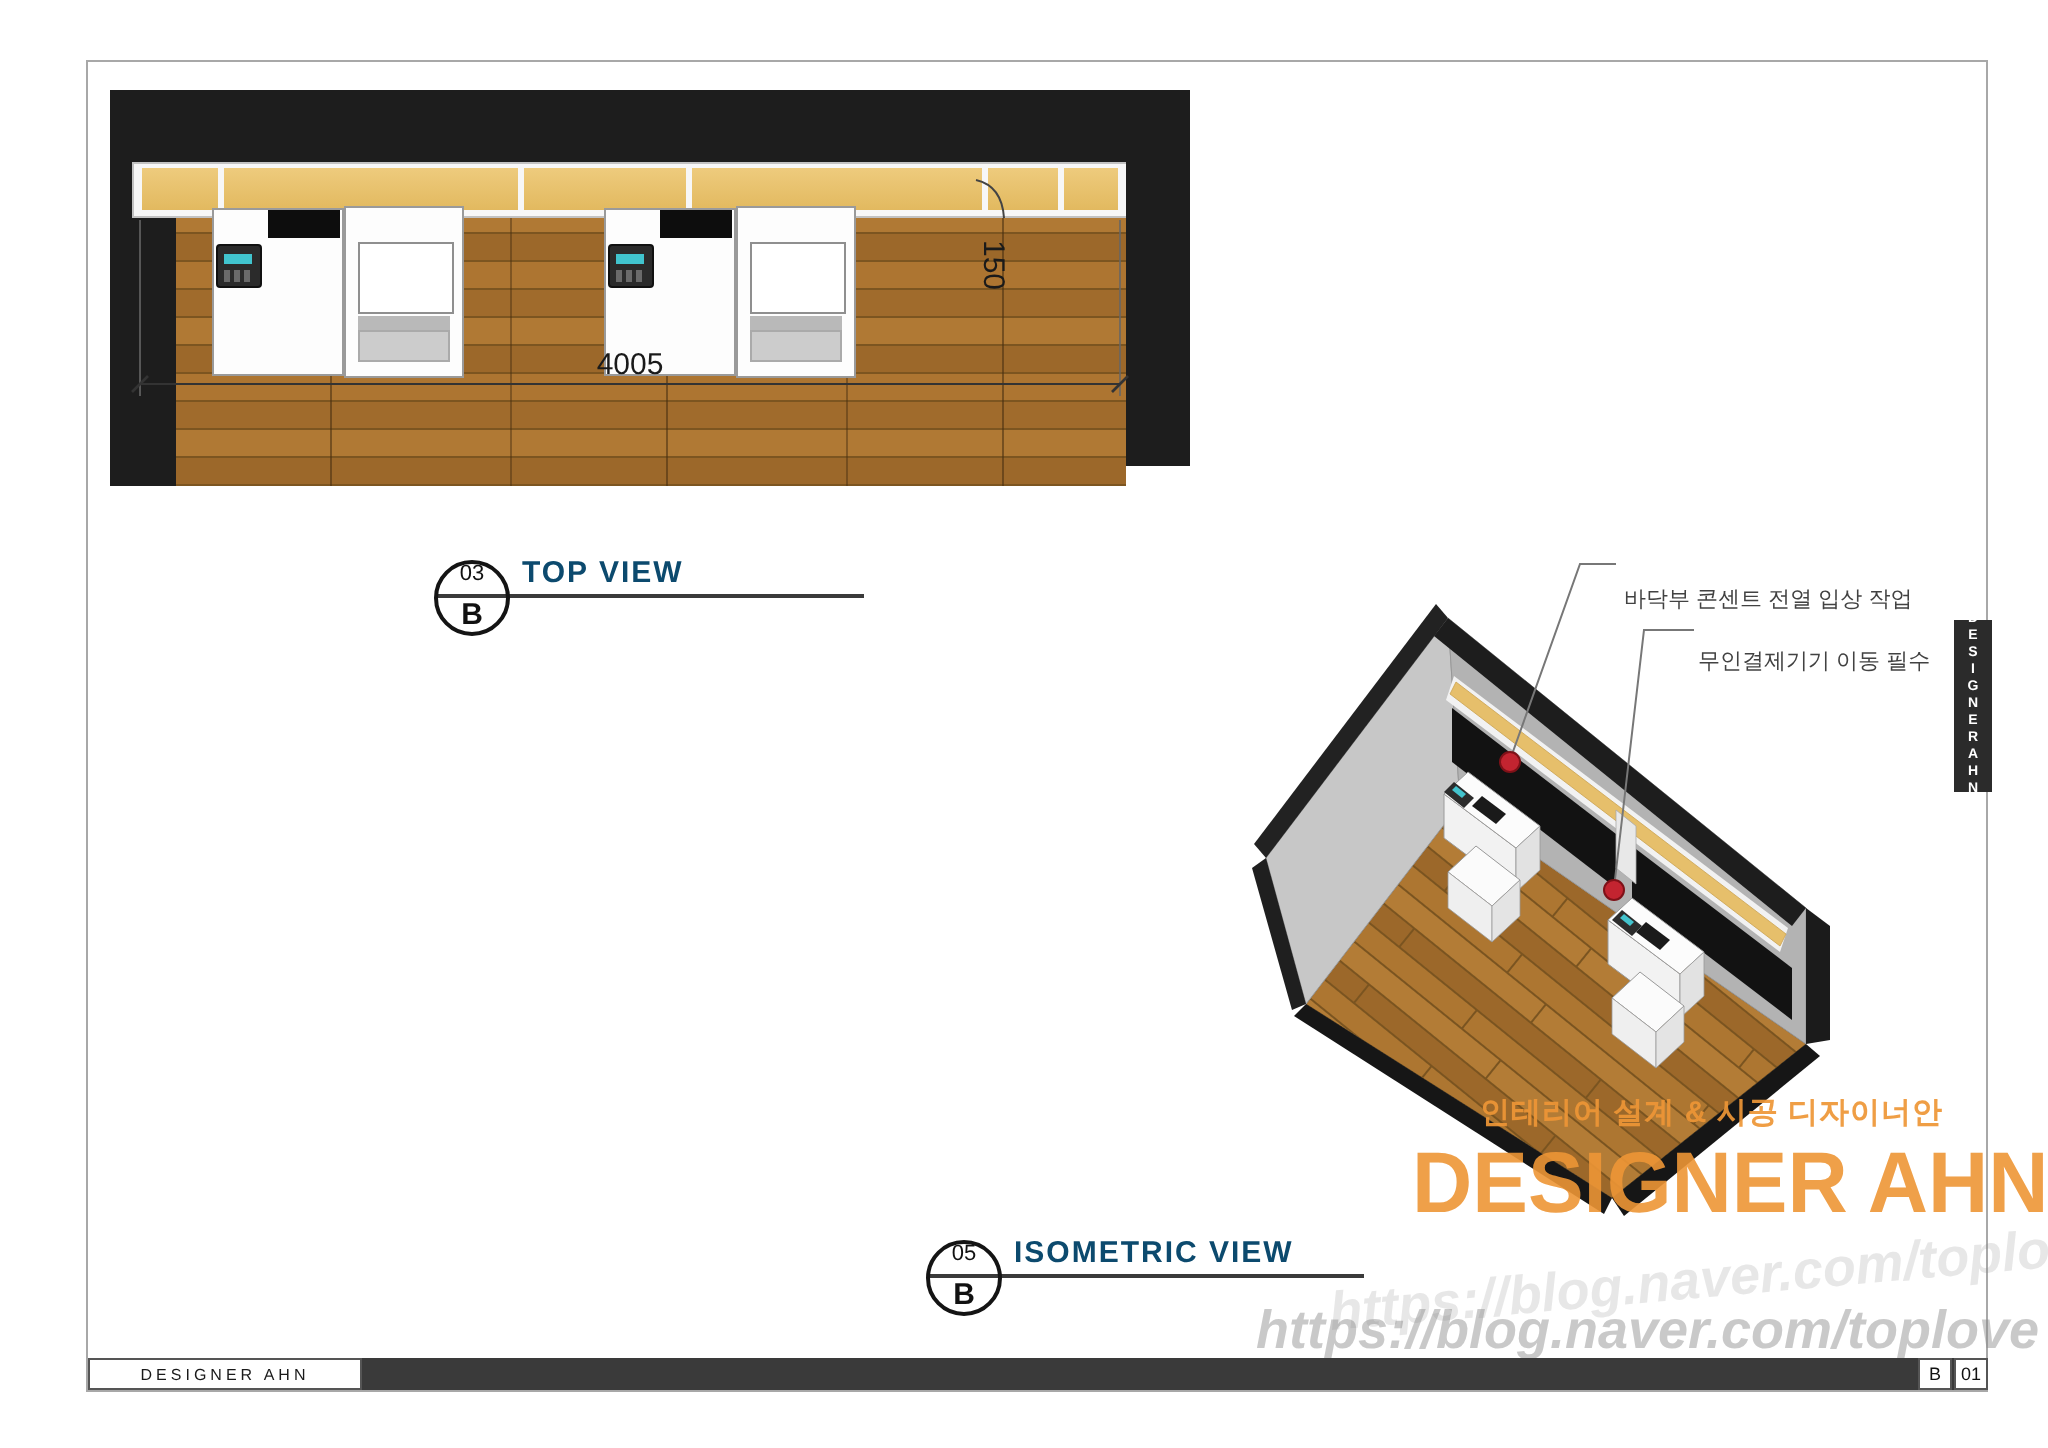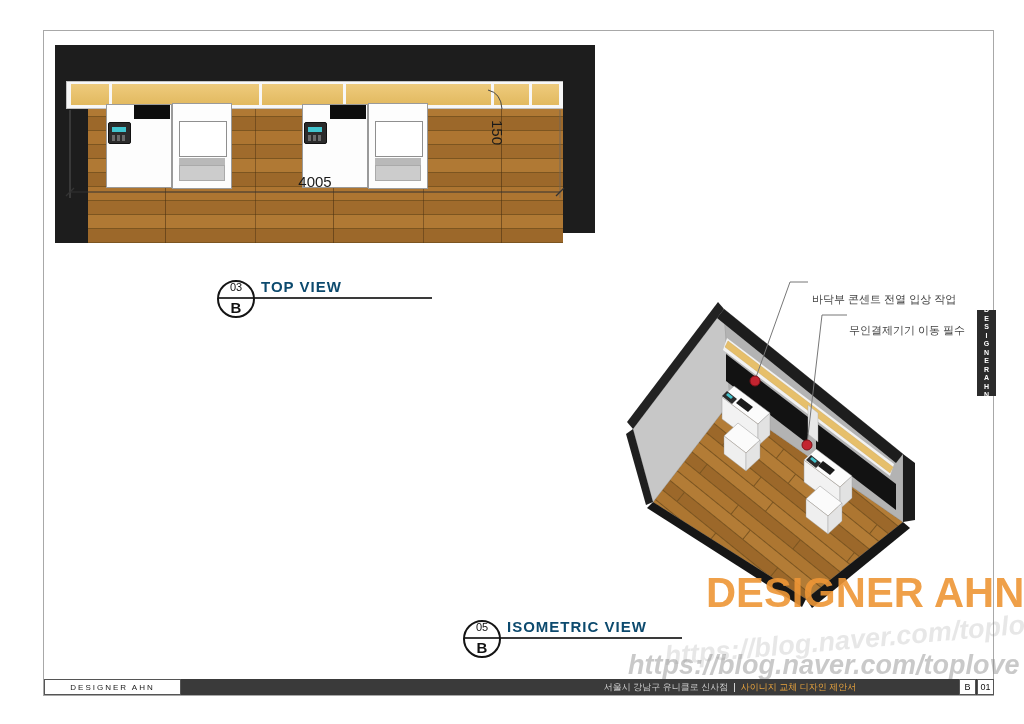--- a/index.html
+++ b/index.html
@@ -188,35 +188,31 @@
   <div class="abs anno" style="left:849px;top:323px">무인결제기기 이동 필수</div>
 
   <div class="abs label-line" style="left:464px;top:637px;width:218px"></div>
   <div class="abs label-circle" style="left:463px;top:620px"></div>
   <div class="abs label-num" style="left:463px;top:621px">05</div>
   <div class="abs label-row" style="left:463px;top:639px">B</div>
   <div class="abs label-title" style="left:507px;top:618px">ISOMETRIC VIEW</div>
 
   <div class="abs wm-url" style="left:664px;top:624px;opacity:.2;transform:rotate(-5deg)">https://blog.naver.com/toplove</div>
   <div class="abs wm-url" style="left:628px;top:650px;opacity:.45">https://blog.naver.com/toplove</div>
+  <div class="abs wm-tagline" style="left:740px;top:547px">인테리어 설계 &amp; 시공 디자이너안</div>
   <div class="abs wm-brand" style="left:706px;top:568px">DESIGNER AHN</div>
 
   <div class="abs side-tab">
     <span>DESIGNERAHN</span>
   </div>
 
   <div class="abs footer-bar"></div>
   <div class="abs footer-brandbox">
     <span>DESIGNER AHN</span>
   </div>
-  <div class="abs footer-center">
-    <span class="footer-project">서울시 강남구 유니클로 신사점</span>
-    <span class="footer-sep">|</span>
-    <span class="footer-doc">사이니지 교체 디자인 제안서</span>
-  </div>
   <div class="abs footer-cell" style="left:959px">
     <span>B</span>
   </div>
   <div class="abs footer-cell" style="left:977px">
     <span>01</span>
   </div>
 
 </div>
 
 </body></html>

